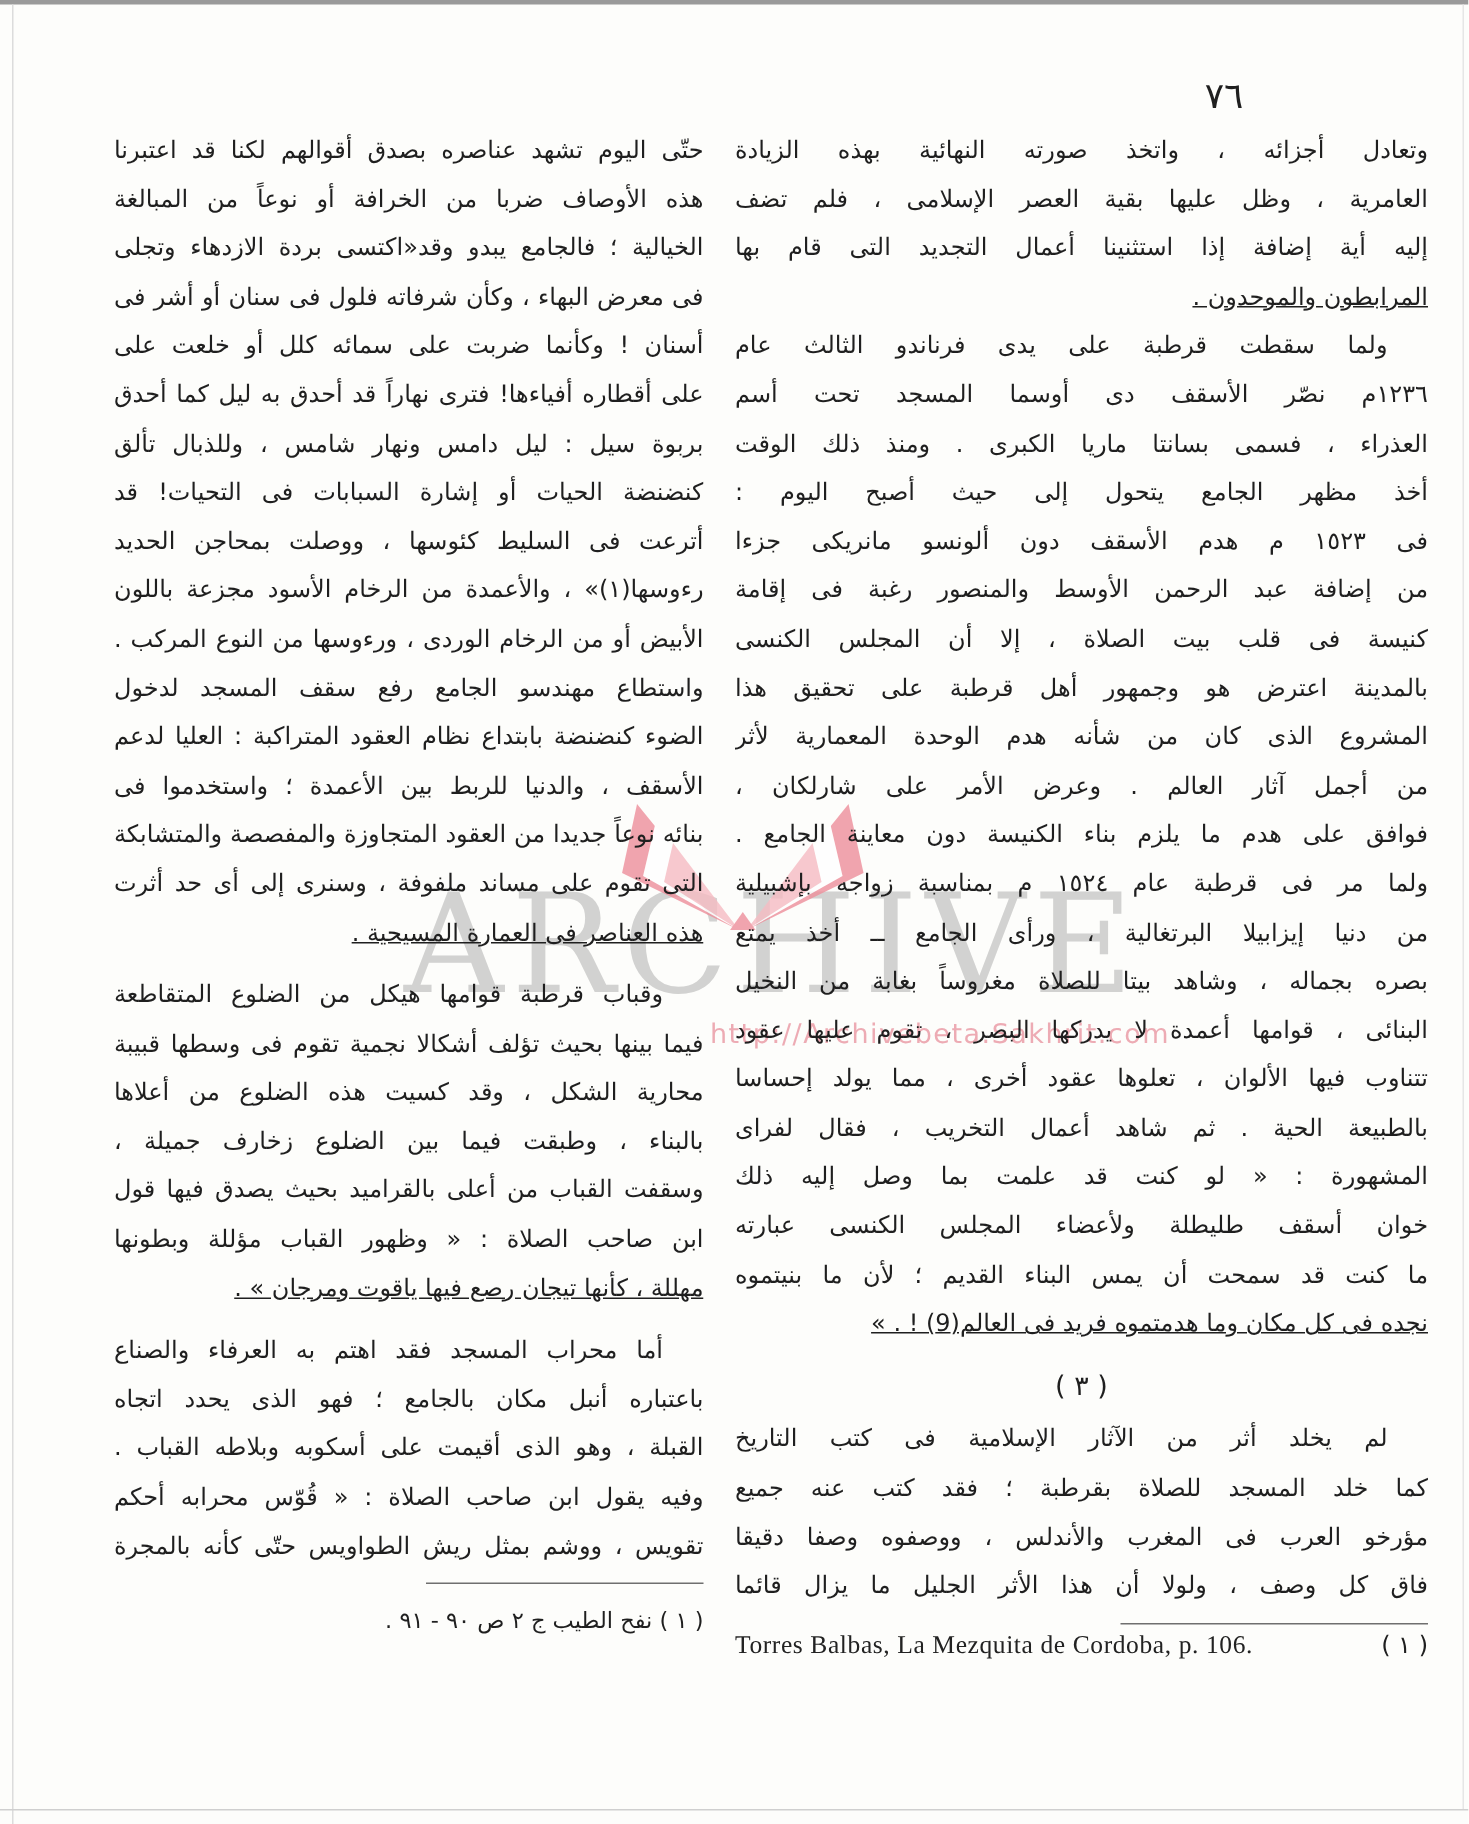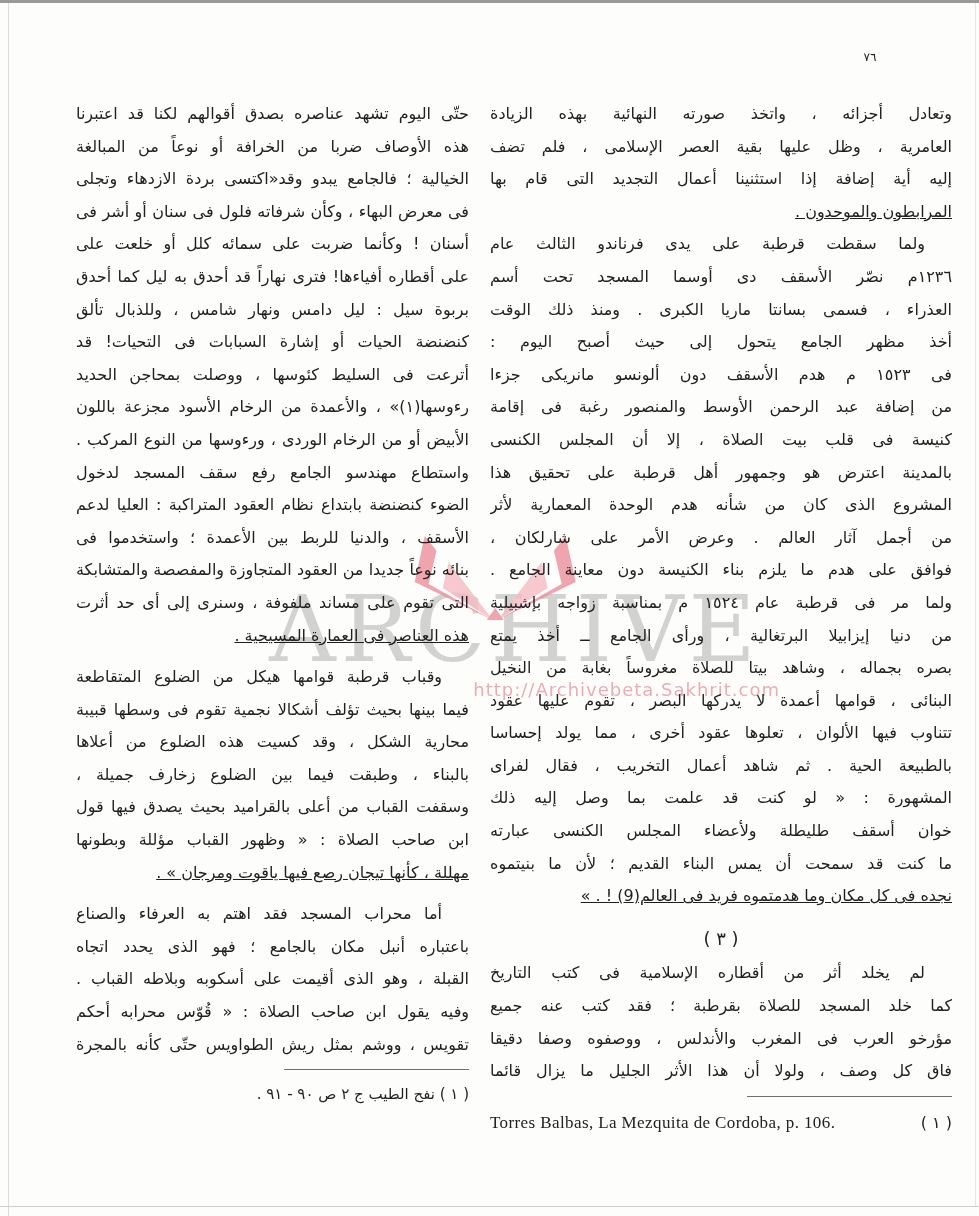--- a/index.html
+++ b/index.html
@@ -7,48 +7,48 @@
        font-family:"DejaVu Sans",sans-serif;color:#1f1f1f;}
   .scan{position:absolute;inset:0;background:#fdfdfb;}
 
   
   .edge{position:absolute;background:#9e9e9e;}
   .edge-top{left:0;top:0;width:979px;height:3px;background:#9a9a9a;}
   .edge-left{left:8px;top:3px;width:1px;height:1213px;background:#dcdcdc;}
   .edge-bottom{left:0;top:1206px;width:979px;height:1px;background:#cfcfcf;}
   .edge-right{left:975px;top:3px;width:1px;height:1203px;background:#e6e6e6;}
 
-  .page-number{position:absolute;left:840px;top:50px;width:60px;
-       font-size:12px;text-align:center;direction:rtl;}
+  .page-number{position:absolute;left:786px;top:50px;width:60px;
+       font-size:24px;text-align:center;direction:rtl;}
 
   
   .watermark{position:absolute;left:250px;top:520px;width:530px;text-align:center;z-index:1;}
   .wm-book{position:absolute;left:50%;top:8px;transform:translateX(-62%);}
   .wm-word{margin-top:64px;font-family:"DejaVu Serif",serif;font-size:92px;line-height:1;
        letter-spacing:5px;color:rgba(150,150,150,0.42);white-space:nowrap;text-align:center;}
   .wm-url{margin-top:3px;font-size:18px;letter-spacing:1px;color:rgba(229,128,141,0.65);white-space:nowrap;text-align:right;}
 
   
-  .col{position:absolute;top:98px;z-index:2;}
+  .col{position:absolute;top:84px;z-index:2;}
   .col-right{left:490px;width:462px;}
   .col-left{left:76px;width:393px;}
   .line{direction:rtl;height:32.6px;line-height:32.6px;font-size:16px;
        text-align:justify;text-align-last:justify;white-space:nowrap;overflow:hidden;}
   .line.end{text-align-last:right;text-decoration:underline;}
   .line.center{text-align-last:center;font-size:18px;margin-top:10px;margin-bottom:2px;}
   .line.indent{padding-right:27px;}
   .line.gap{margin-top:9px;}
 
   
   .footnote{margin-top:8px;}
   .fn-rule{height:1px;background:#6f6f6f;margin-left:auto;}
   .fn-rule-right{width:205px;}
   .fn-rule-left{width:185px;margin-top:4px;}
   .fn-row{display:flex;justify-content:space-between;align-items:baseline;
-       direction:ltr;margin-top:16px;gap:45px;}
+       direction:ltr;margin-top:4px;gap:45px;}
   .fn-latin{font-family:"Liberation Serif",serif;font-size:17px;letter-spacing:0.4px;color:#222;}
   .fn-marker{font-size:16px;direction:rtl;}
   .fn-arabic{direction:rtl;text-align:right;font-size:15px;margin-top:15px;padding-left:0;}
 </style>
 </head>
 <body>
 
 <div class="scan">
 
   <div class="edge edge-top"></div>
@@ -95,21 +95,21 @@
         <div class="line">من دنيا إيزابيلا البرتغالية ، ورأى الجامع ــ أخذ يمتع</div>
         <div class="line">بصره بجماله ، وشاهد بيتا للصلاة مغروساً بغابة من النخيل</div>
         <div class="line">البنائى ، قوامها أعمدة لا يدركها البصر ، تقوم عليها عقود</div>
         <div class="line">تتناوب فيها الألوان ، تعلوها عقود أخرى ، مما يولد إحساسا</div>
         <div class="line">بالطبيعة الحية . ثم شاهد أعمال التخريب ، فقال لفراى</div>
         <div class="line">المشهورة : « لو كنت قد علمت بما وصل إليه ذلك</div>
         <div class="line">خوان أسقف طليطلة ولأعضاء المجلس الكنسى عبارته</div>
         <div class="line">ما كنت قد سمحت أن يمس البناء القديم ؛ لأن ما بنيتموه</div>
         <div class="line end">نجده فى كل مكان وما هدمتموه فريد فى العالم(9) ! . »</div>
         <div class="line center">( ٣ )</div>
-        <div class="line indent">لم يخلد أثر من أقطاره الإسلامية فى كتب التاريخ</div>
+        <div class="line indent">لم يخلد أثر من الآثار الإسلامية فى كتب التاريخ</div>
         <div class="line">كما خلد المسجد للصلاة بقرطبة ؛ فقد كتب عنه جميع</div>
         <div class="line">مؤرخو العرب فى المغرب والأندلس ، ووصفوه وصفا دقيقا</div>
         <div class="line">فاق كل وصف ، ولولا أن هذا الأثر الجليل ما يزال قائما</div>
       </div>
     <div class="footnote">
       <div class="fn-rule fn-rule-right"></div>
       <div class="fn-row">
         <span class="fn-latin">Torres Balbas, La Mezquita de Cordoba, p. 106.</span>
         <span class="fn-marker">( ١ )</span>
       </div>

